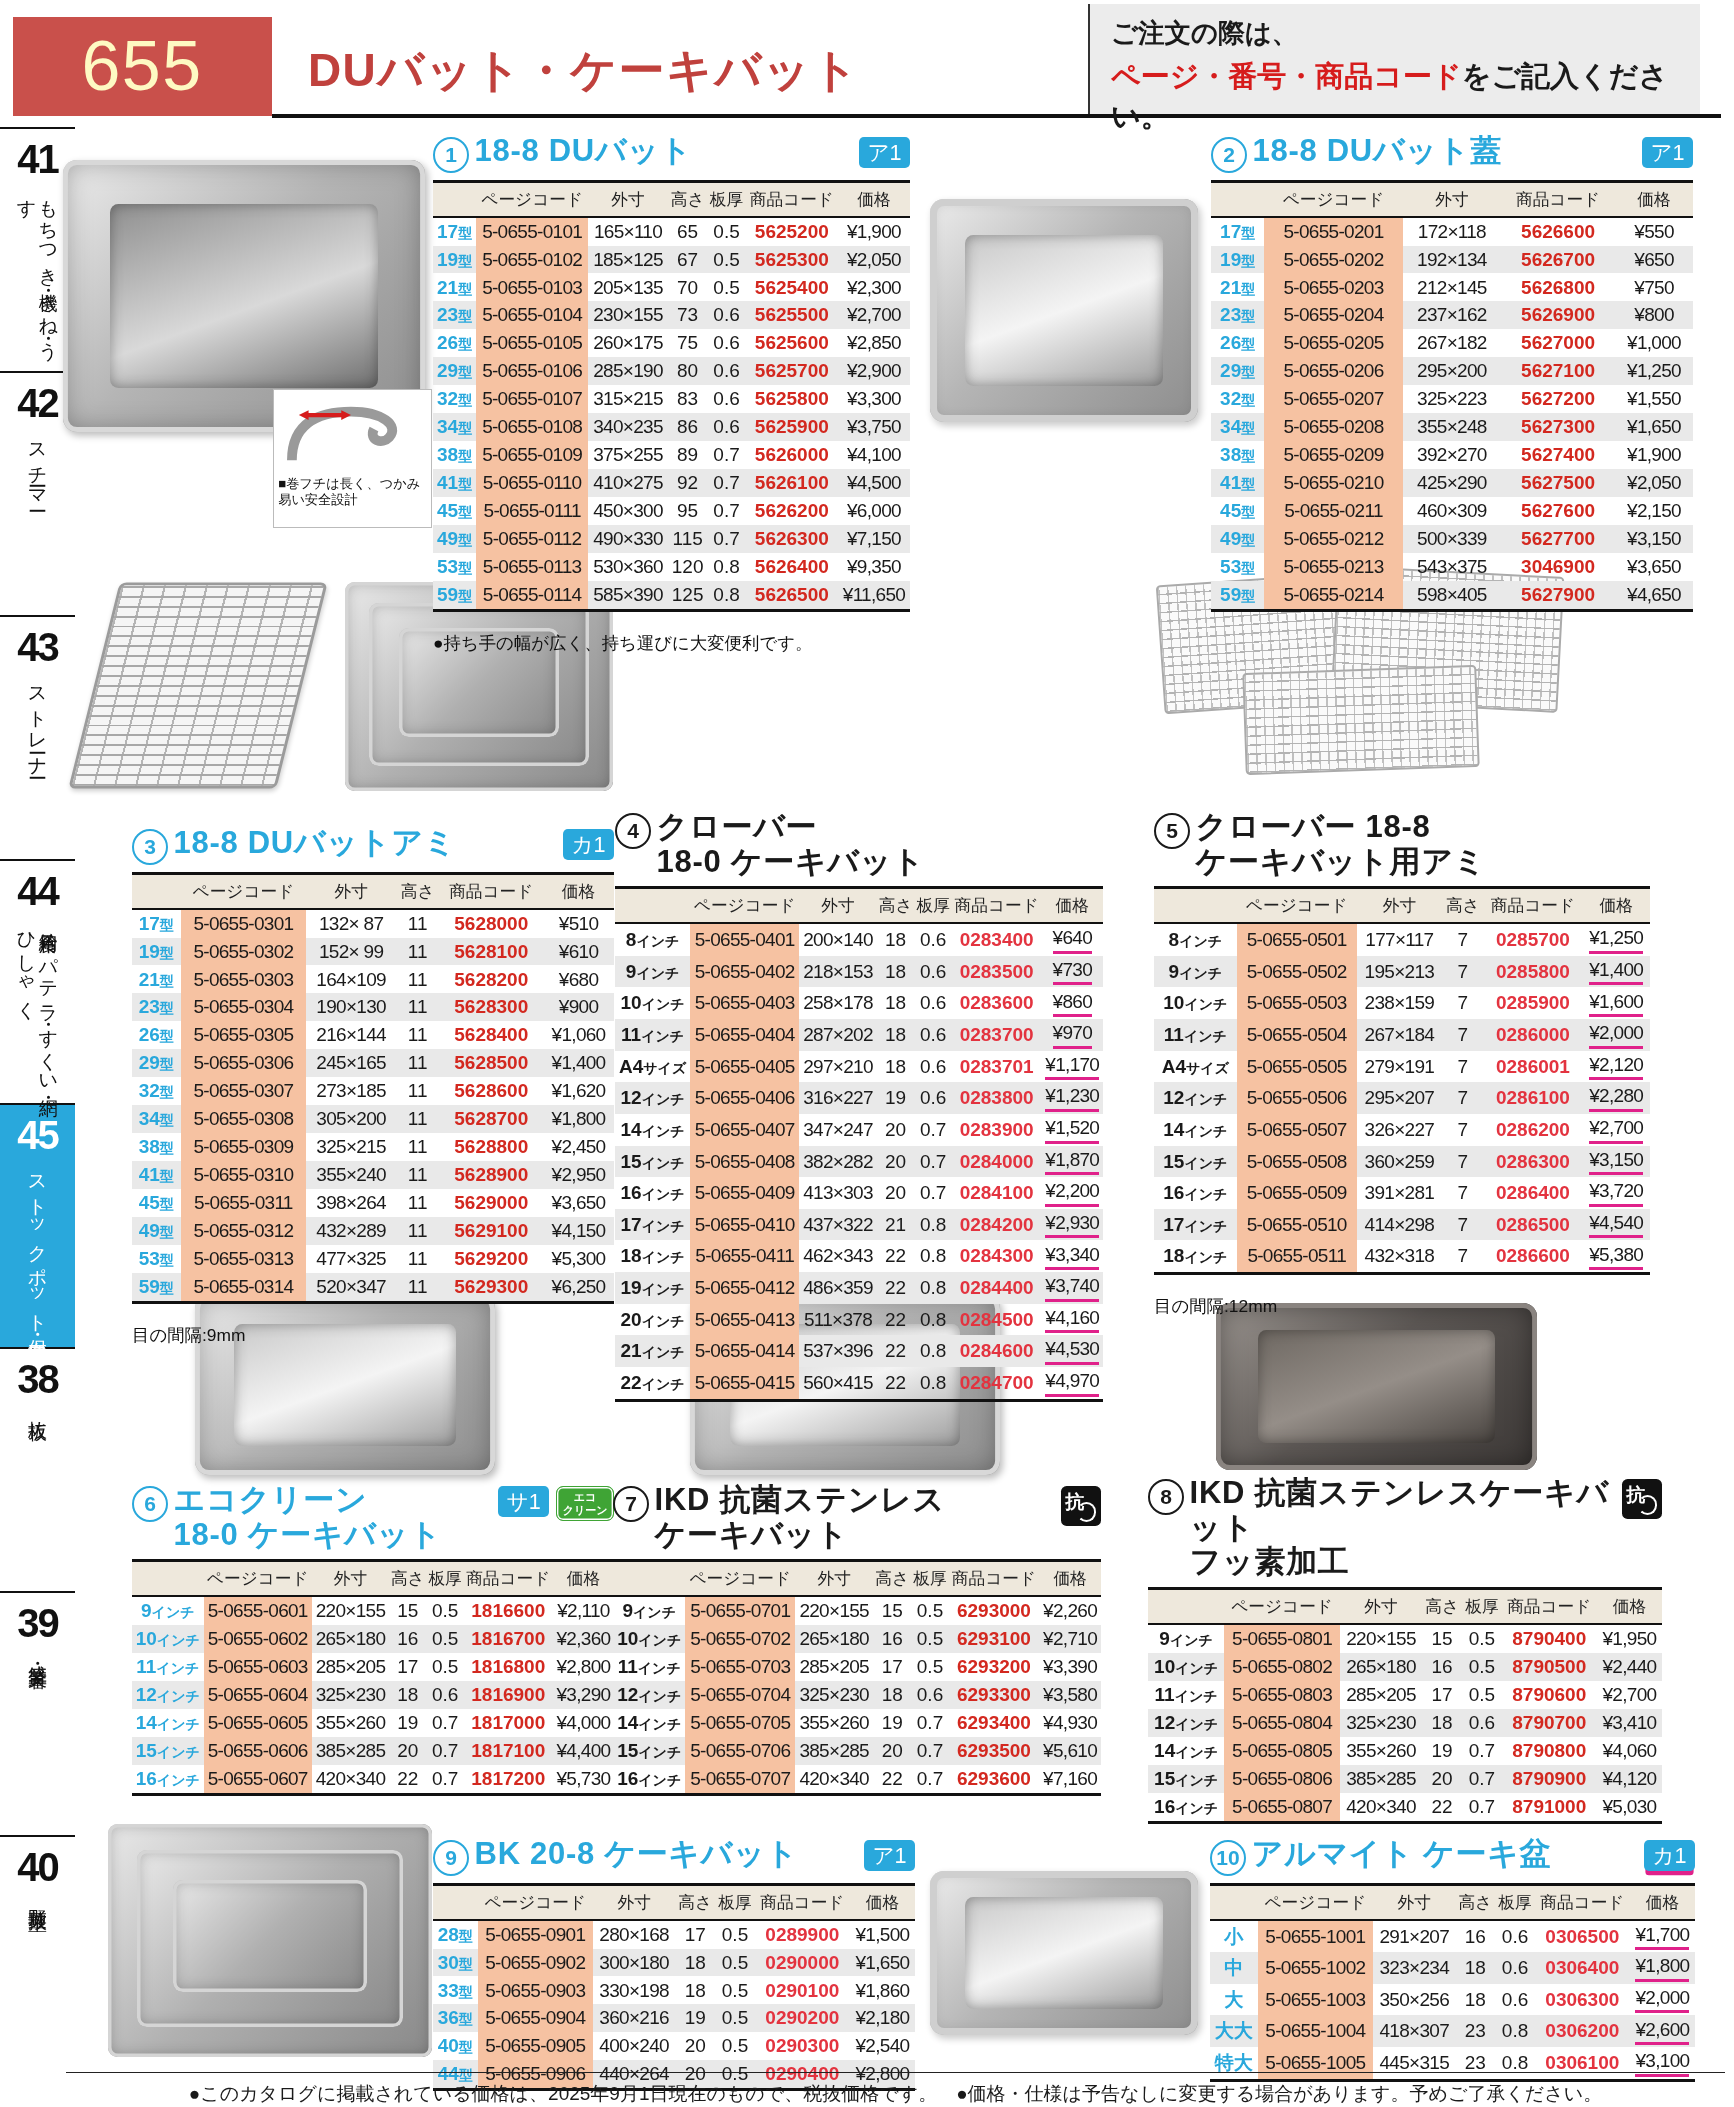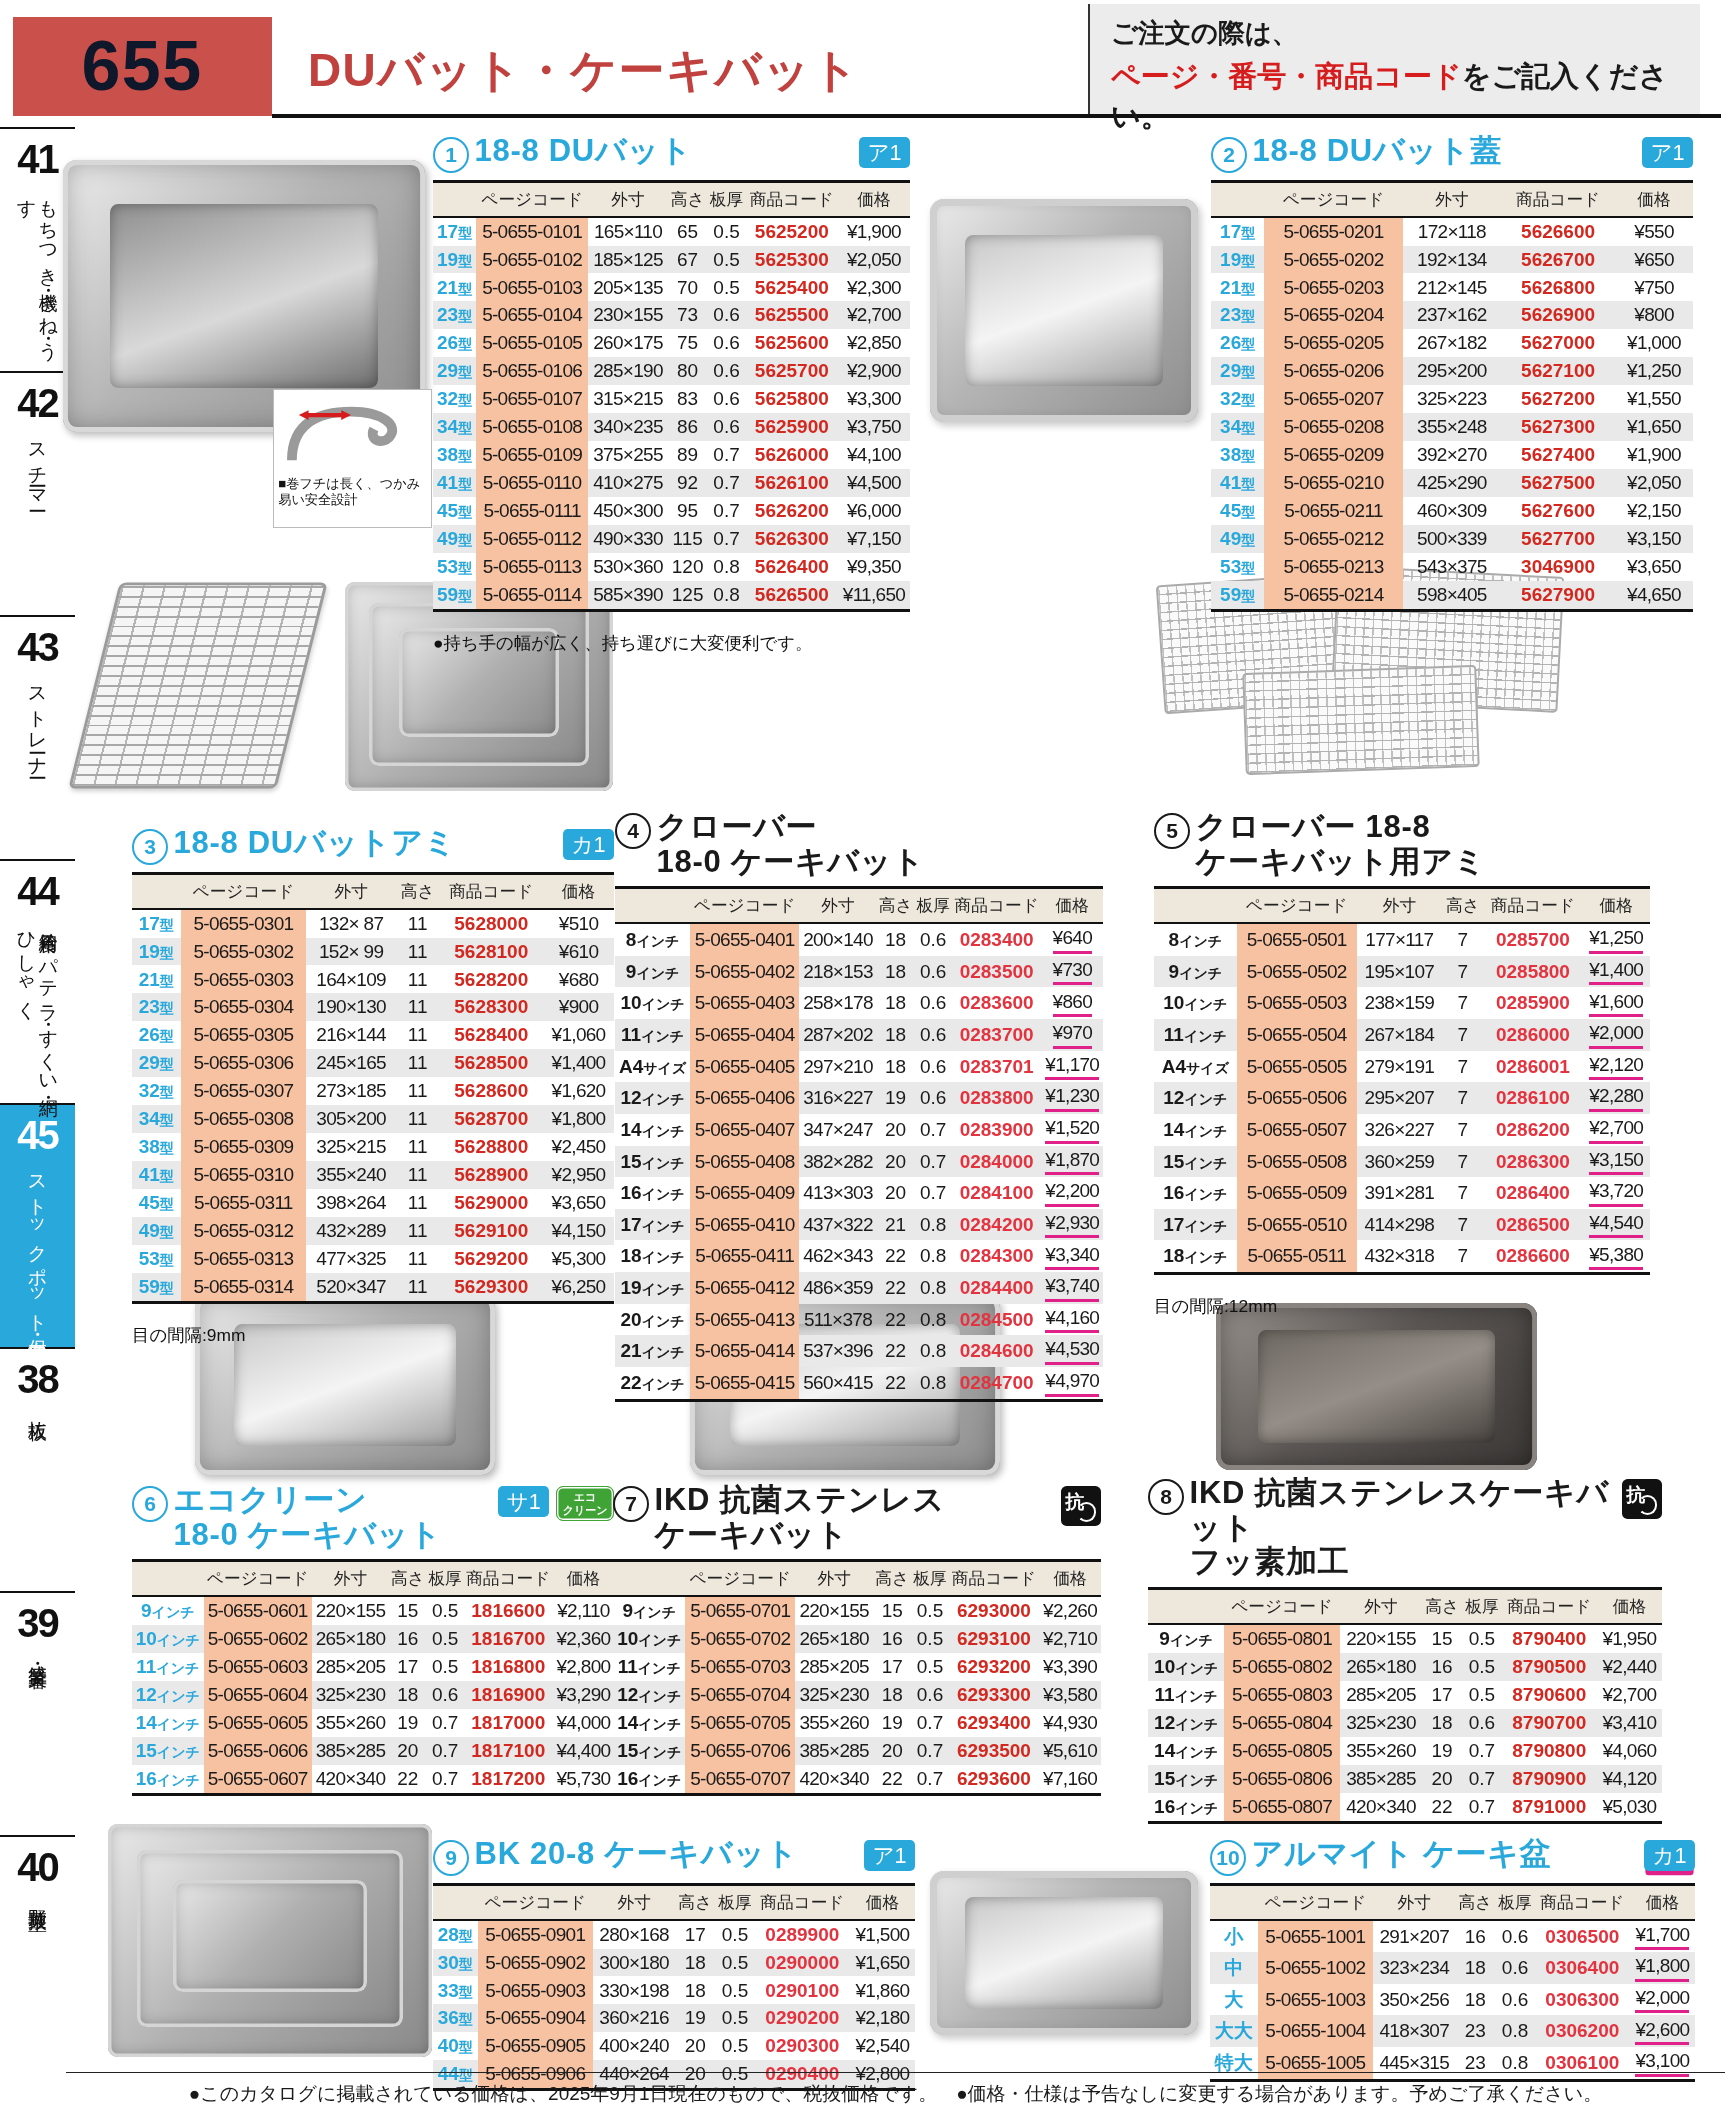--- a/index.html
+++ b/index.html
@@ -1,21 +1,21 @@
 <!DOCTYPE html>
 <html style="font-size:11px"><head>
 <meta charset="utf-8">
 <style>
   html,body{margin:0;padding:0;}
   body{width:1734px;height:2108px;position:relative;background:#fff;
        font-family:"Liberation Sans","DejaVu Sans",sans-serif;color:#1a1a1a;}
   
   .page-num-box{position:absolute;left:12.5px;top:16.7px;width:259px;height:99px;background:#c9504b;
                 display:flex;align-items:center;justify-content:center;}
-  .page-num{color:#0f172a;font-size:70px;font-weight:700;letter-spacing:1.4px;}
+  .page-num{color:#fef9c3;font-size:70px;font-weight:400;letter-spacing:1.4px;}
   .page-title{position:absolute;left:308px;top:40px;font-size:46px;font-weight:800;color:#c0413d;letter-spacing:1.4px;}
   .header-rule{position:absolute;left:272px;top:114px;width:1449px;height:3.5px;background:#111;}
   .order-note{position:absolute;left:1088px;top:4.2px;width:612px;height:110px;background:#ececec;
               border-left:2.1px solid #333;box-sizing:border-box;padding:11px 0 0 21px;}
   .order-note .l1{font-size:26.5px;font-weight:700;color:#1a1a1a;}
   .order-note .l2{font-size:29px;font-weight:700;margin-top:5.6px;}
   .order-note .l2 .red{color:#d61c1c;}
   
   .sidebar{position:absolute;left:0;top:127px;width:75px;}
   .tab{height:244px;border-top:2.1px solid #111;box-sizing:border-box;display:flex;flex-direction:column;
@@ -801,21 +801,21 @@
           <td class="lbl">8<span class="sfx">インチ</span></td>
           <td class="pc">5-0655-0501</td>
           <td class="sz">177×117</td>
           <td class="h">7</td>
           <td class="cc">0285700</td>
           <td class="pr"><span>¥1,250</span></td>
         </tr>
         <tr>
           <td class="lbl">9<span class="sfx">インチ</span></td>
           <td class="pc">5-0655-0502</td>
-          <td class="sz">195×107</td>
+          <td class="sz">195×213</td>
           <td class="h">7</td>
           <td class="cc">0285800</td>
           <td class="pr"><span>¥1,400</span></td>
         </tr>
         <tr>
           <td class="lbl">10<span class="sfx">インチ</span></td>
           <td class="pc">5-0655-0503</td>
           <td class="sz">238×159</td>
           <td class="h">7</td>
           <td class="cc">0285900</td>

